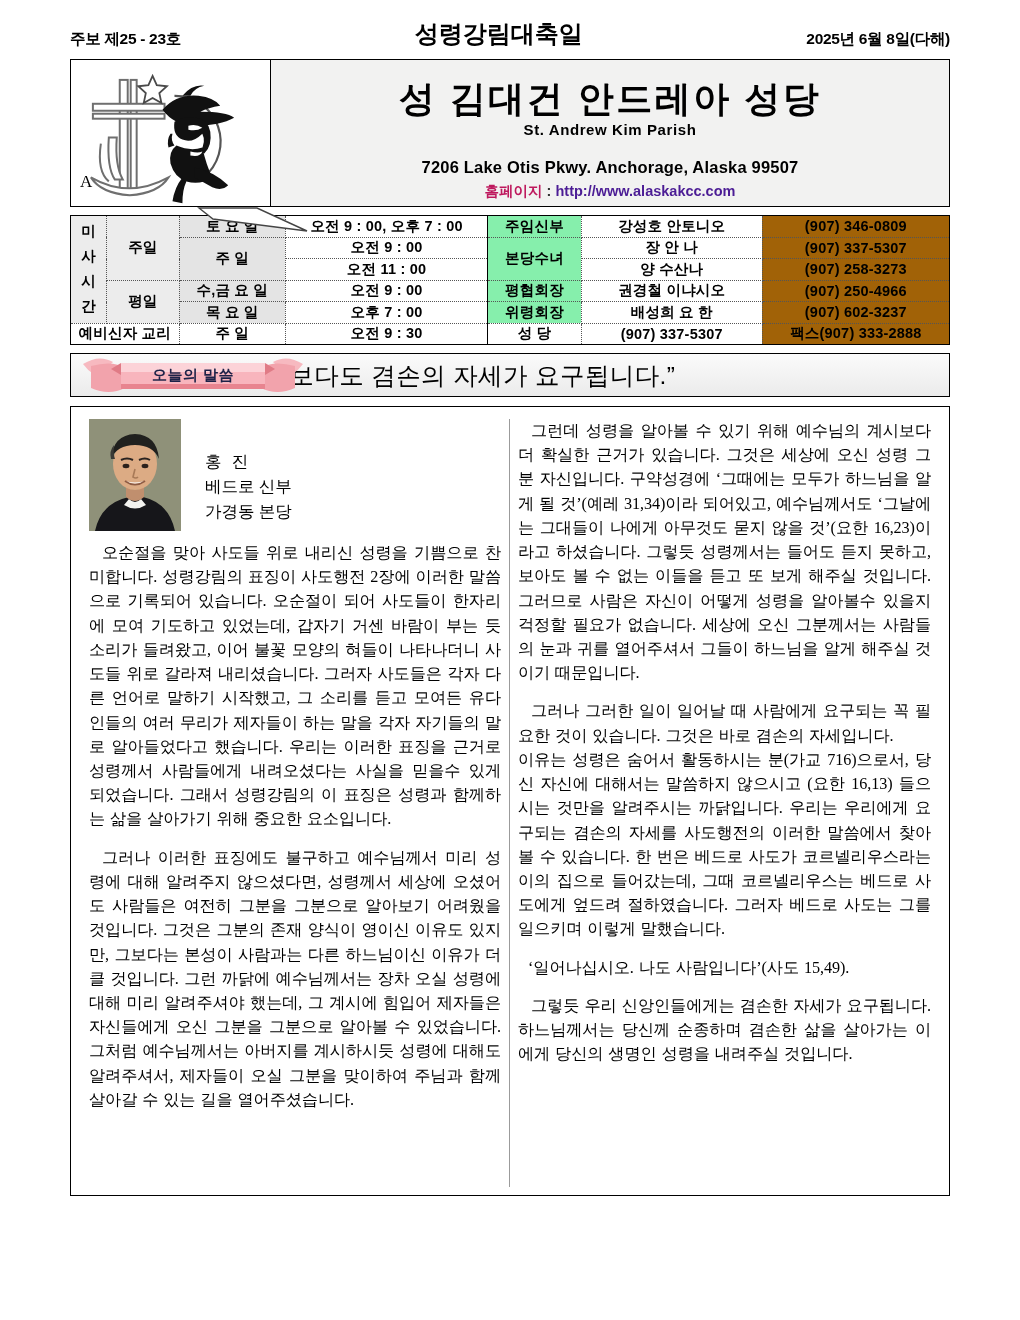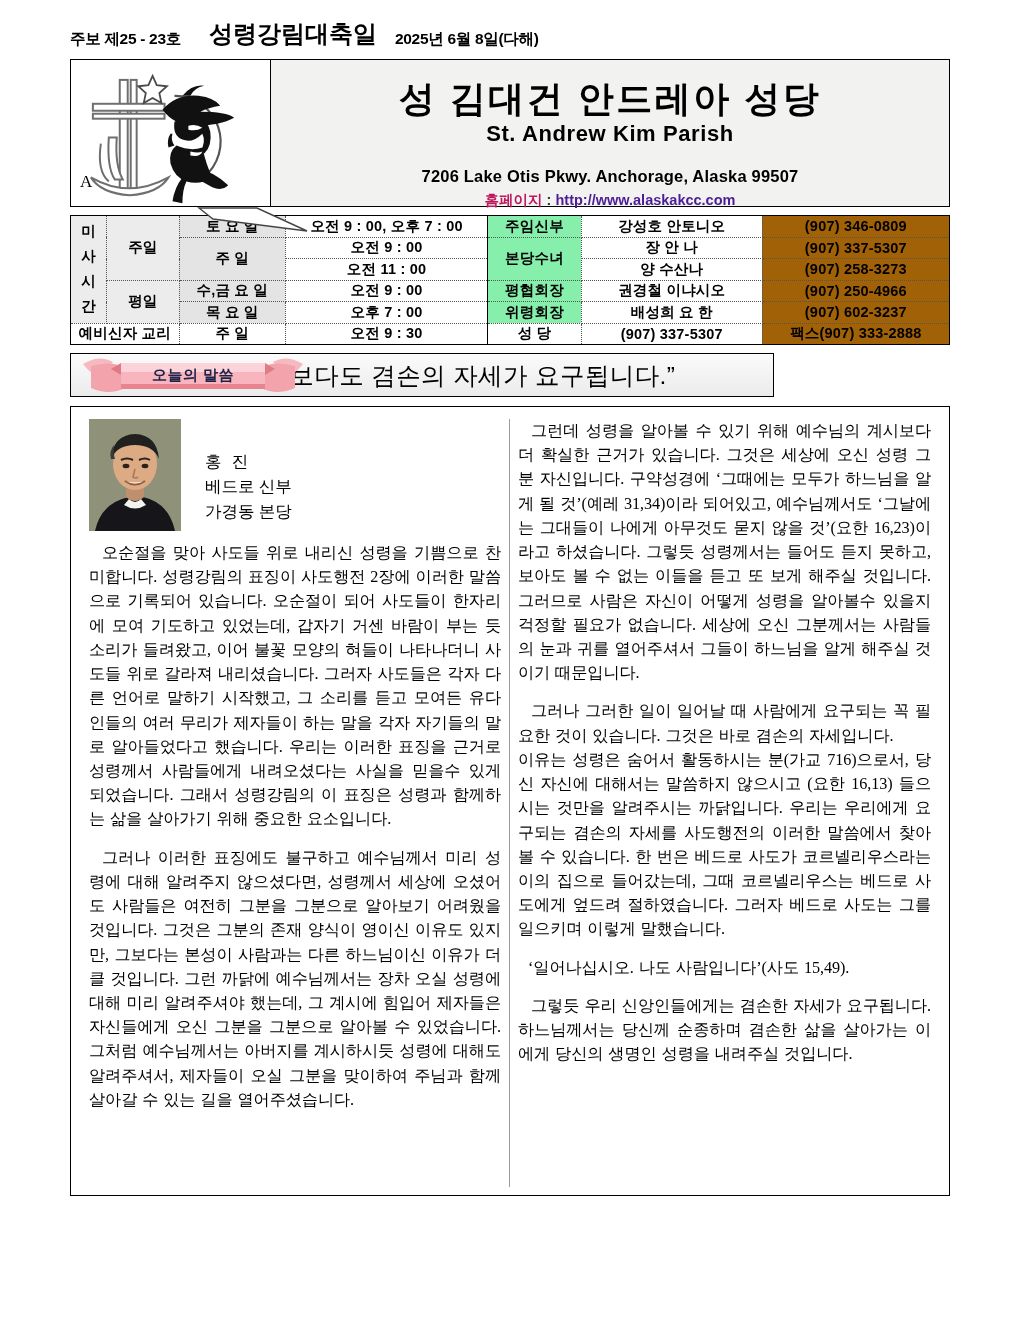--- a/index.html
+++ b/index.html
@@ -13,21 +13,21 @@
     position: relative;
     overflow: hidden;
   }
 
   .page { padding: 0 70px; }
 
   
   .topbar {
     display: flex;
     align-items: flex-end;
-    justify-content: flex-start;
+    justify-content: space-between;
     height: 50px;
     padding-top: 22px;
   }
   .topbar .issue,
   .topbar .datestr {
     font-size: 15.5px;
     font-weight: bold;
     letter-spacing: -0.3px;
     white-space: nowrap;
   }
@@ -72,21 +72,21 @@
     background: #f2f2f1;
   }
   .t-kor {
     font-size: 36px;
     font-weight: bold;
     letter-spacing: 2.5px;
     line-height: 1.12;
     color: #000;
   }
   .t-eng {
-    font-size: 22px;
+    font-size: 15px;
     font-weight: bold;
     letter-spacing: 0.6px;
     margin-top: 2px;
   }
   .t-addr {
     font-size: 16.5px;
     font-weight: bold;
     letter-spacing: 0.2px;
     margin-top: 20px;
   }
@@ -129,21 +129,21 @@
   .c-time { width: 190px; text-align: left; padding-left: 12px; background:#fff; }
   .c-role { background: #86efac; width: 88px; }
   .c-name { width: 170px; background:#fff; }
   .c-tel  { width: 176px; background:#a16207; }
   .thick-l { border-left: 1.6px solid #000; }
   .sm { font-size: 12.5px; letter-spacing: 0; }
 
   
   .quotebar {
     margin-top: 8px;
-    width: 704px;
+    width: 880px;
     height: 44px;
     border: 1.6px solid #000;
     background: linear-gradient(#fbfbfb, #ebebeb);
     display: flex;
     align-items: center;
     position: relative;
   }
   .ribbon {
     position: absolute;
     left: 6px; top: 0px;

